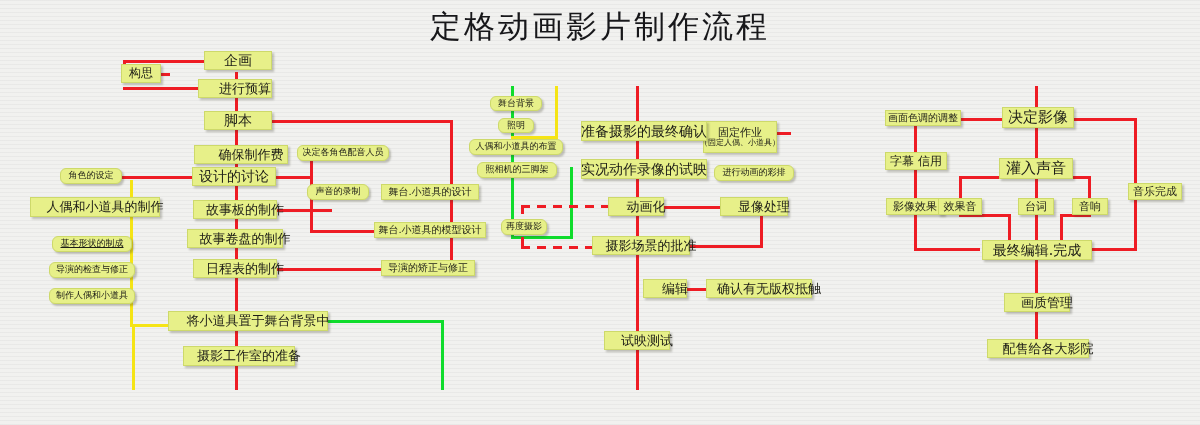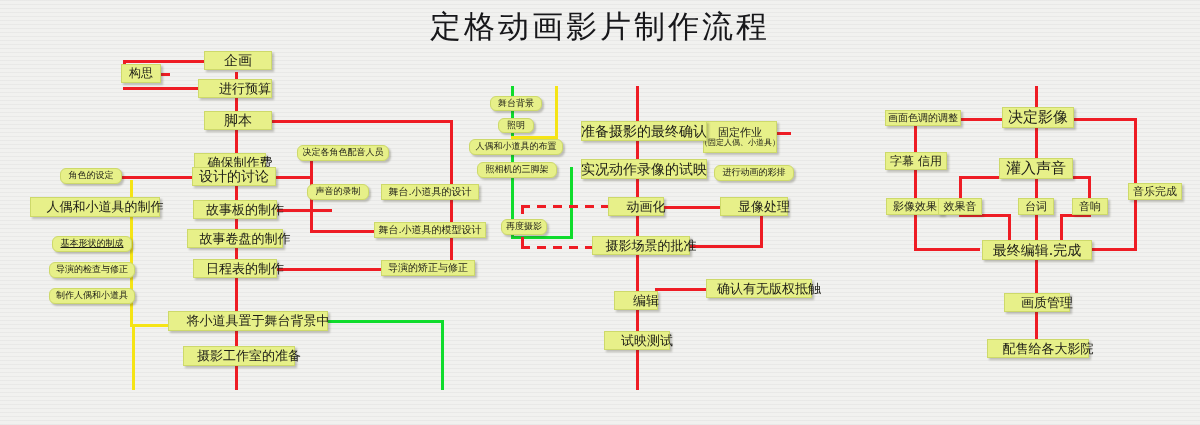--- a/index.html
+++ b/index.html
@@ -103,21 +103,21 @@
     </div>
   <div class="bx s12" style="left:121px;top:64px;width:40px;height:19px;">
       <span>构思</span>
     </div>
   <div class="bx s13" style="left:198px;top:79px;width:74px;height:19px;">
       <span>进行预算</span>
     </div>
   <div class="bx s14" style="left:204px;top:111px;width:68px;height:19px;">
       <span>脚本</span>
     </div>
-  <div class="bx s13" style="left:194px;top:153px;width:72px;height:19px;">
+  <div class="bx s13" style="left:194px;top:145px;width:94px;height:19px;">
       <span>确保制作费</span>
     </div>
   <div class="bx s14" style="left:192px;top:167px;width:84px;height:19px;">
       <span>设计的讨论</span>
     </div>
   <div class="bx s9" style="left:60px;top:168px;width:62px;height:16px;">
       <span>角色的设定</span>
     </div>
   <div class="bx s13" style="left:30px;top:197px;width:130px;height:20px;">
       <span>人偶和小道具的制作</span>
@@ -216,21 +216,21 @@
     </div>
   <div class="bx s13" style="left:720px;top:197px;width:68px;height:19px;">
       <span>显像处理</span>
     </div>
   <div class="bx s9" style="left:501px;top:219px;width:46px;height:16px;">
       <span>再度摄影</span>
     </div>
   <div class="bx s13" style="left:592px;top:236px;width:98px;height:19px;">
       <span>摄影场景的批准</span>
     </div>
-  <div class="bx s13" style="left:614px;top:279px;width:44px;height:19px;margin-top:12px;">
+  <div class="bx s13" style="left:643px;top:279px;width:44px;height:19px;">
       <span>编辑</span>
     </div>
   <div class="bx s13" style="left:706px;top:279px;width:106px;height:19px;">
       <span>确认有无版权抵触</span>
     </div>
   <div class="bx s13" style="left:604px;top:331px;width:66px;height:19px;text-align:right;">
       <span>试映测试</span>
     </div>
 
   <div class="ln red" style="left:1035px;top:86px;width:3px;height:42px;"></div>

